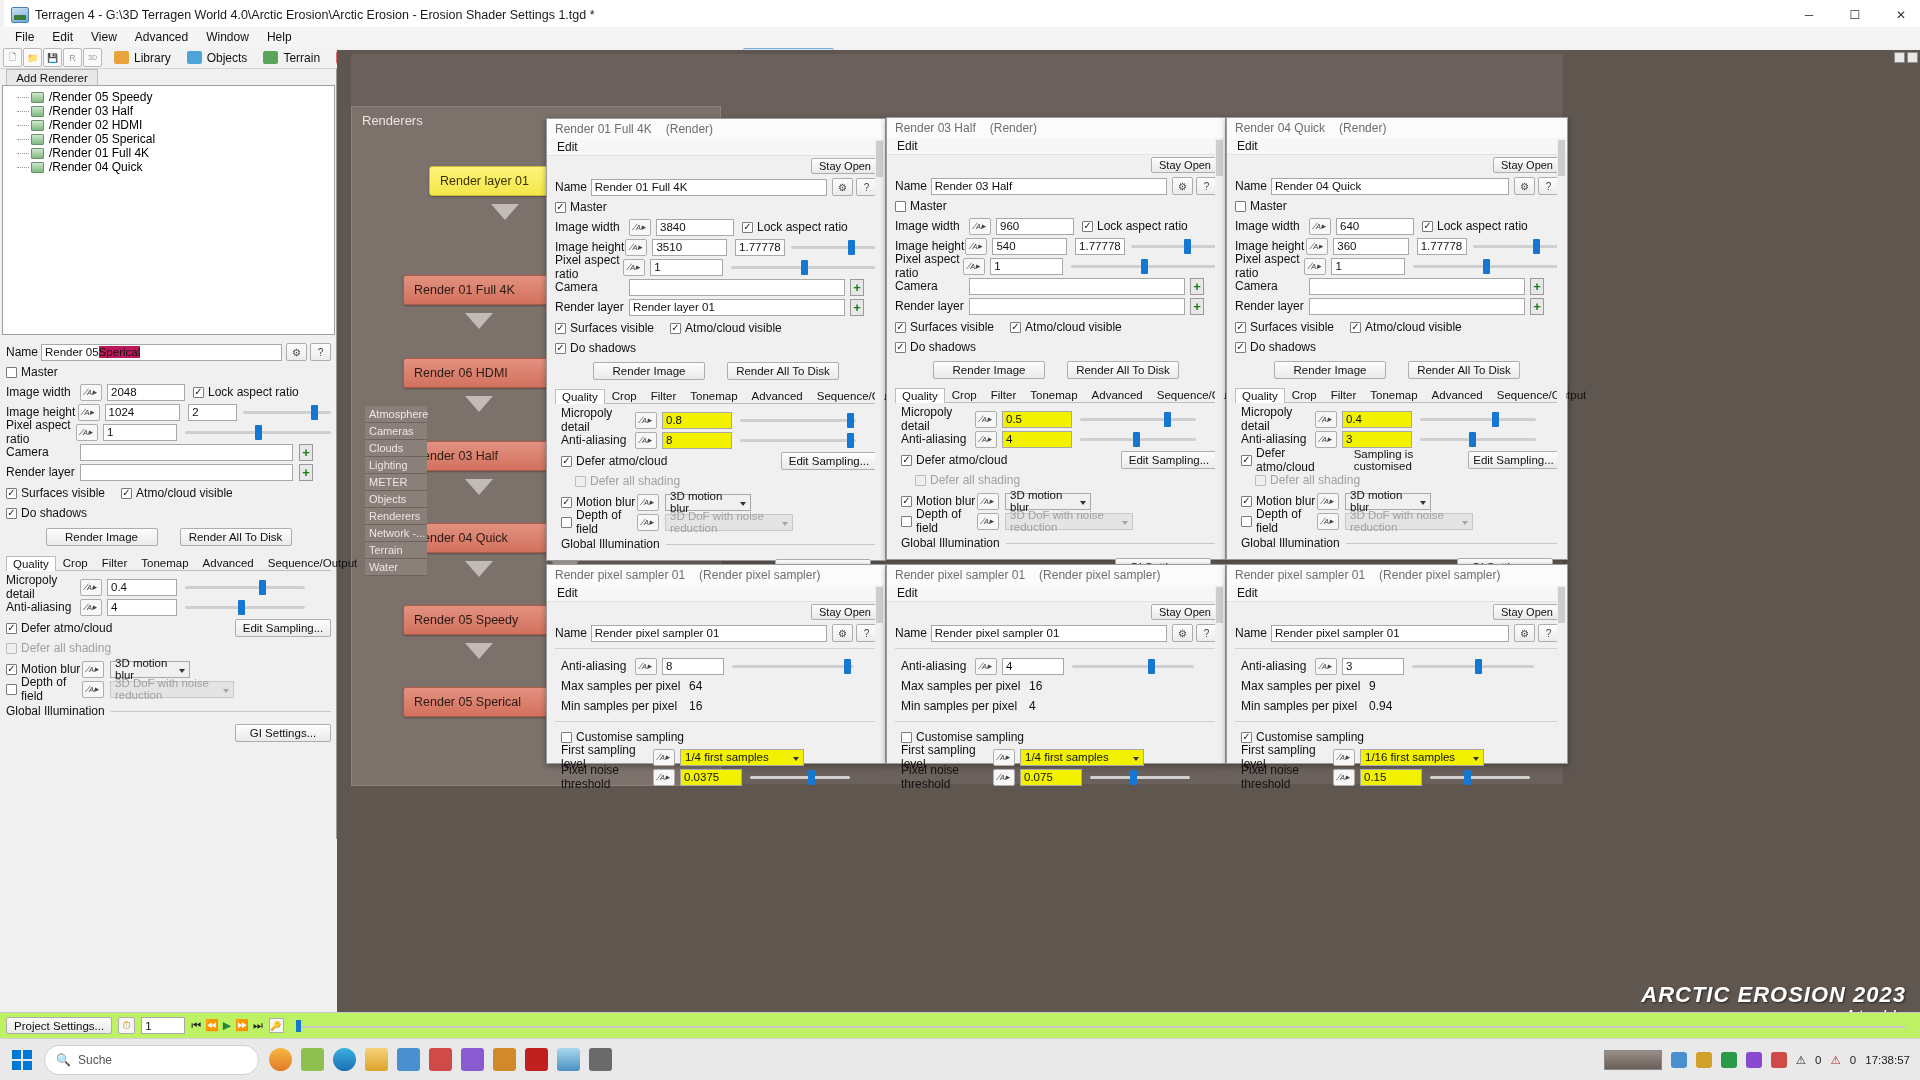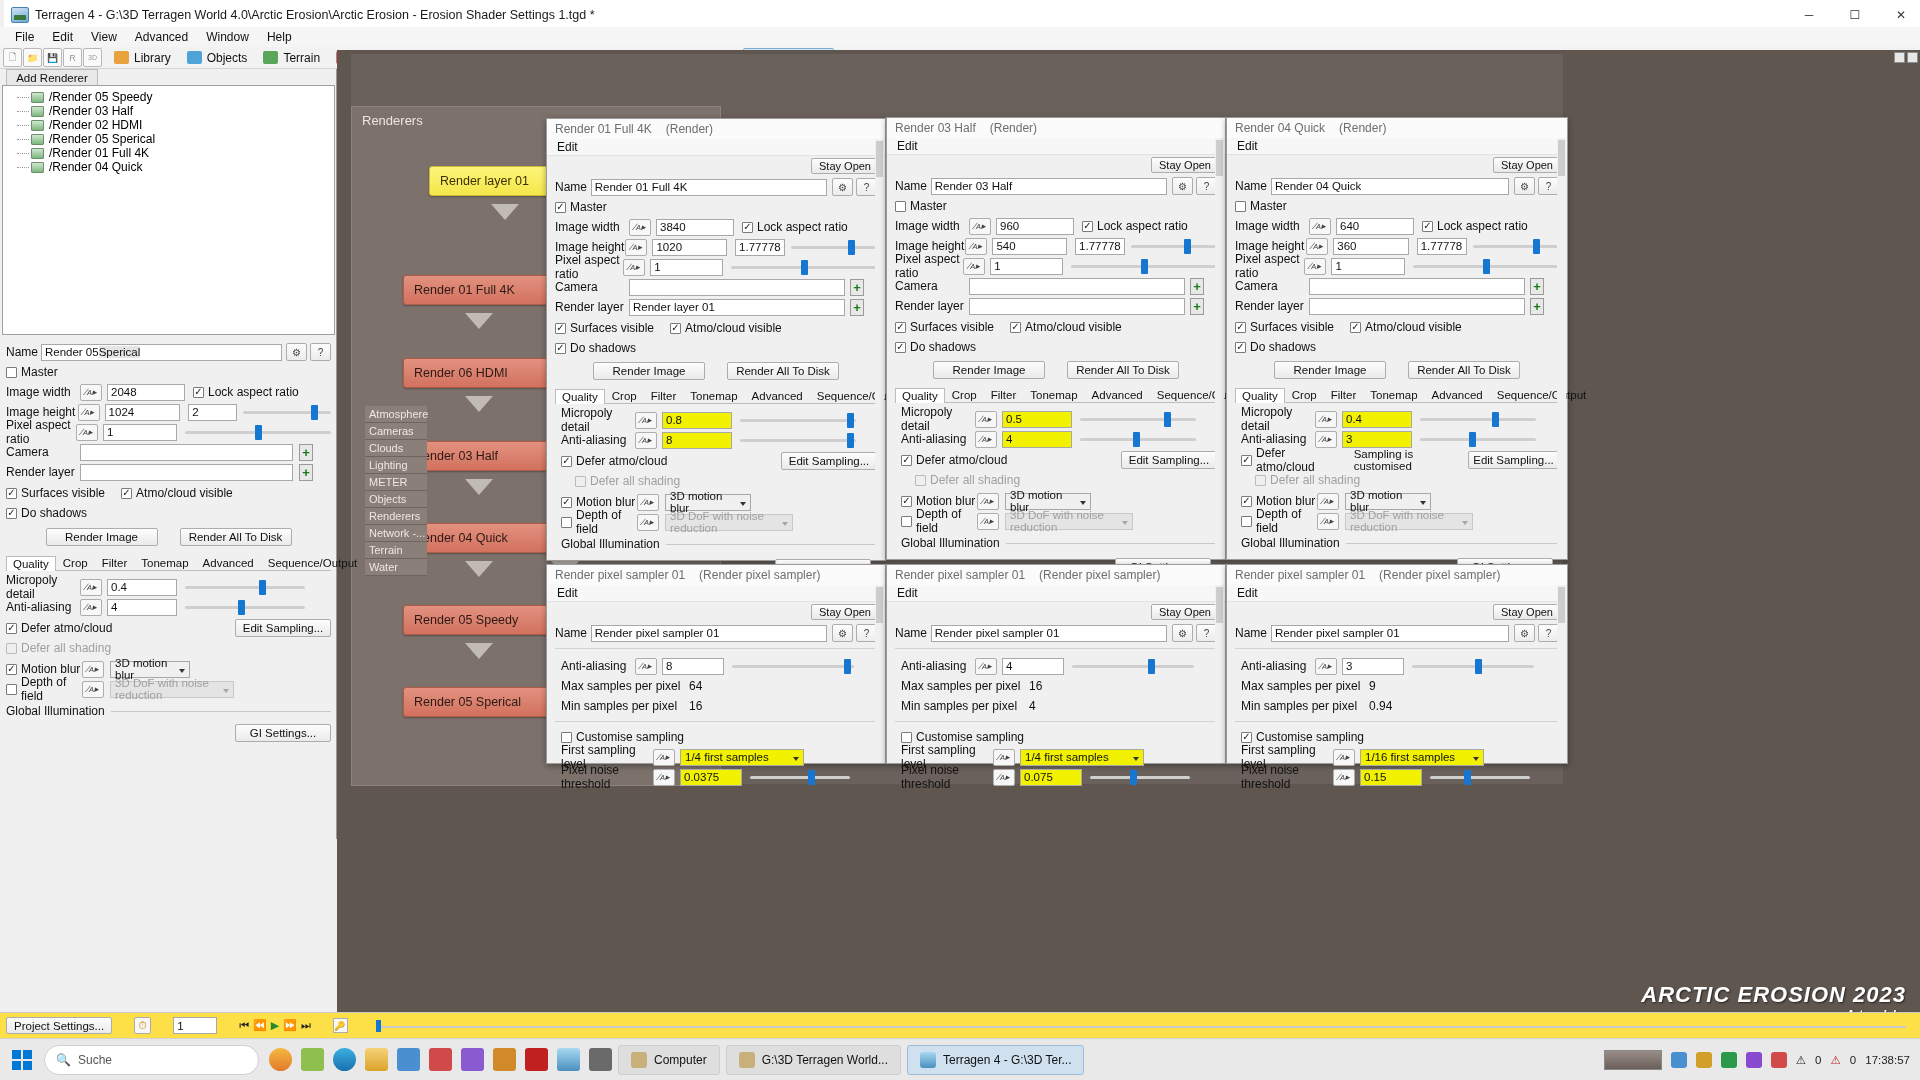--- a/index.html
+++ b/index.html
@@ -141,21 +141,21 @@
   .dlg-scrollbar i{position:absolute;left:1px;top:2px;width:7px;height:36px;background:#cdcdcd;display:block;}
 
   
   .wm { position:absolute; right:14px; bottom:36px; text-align:right; color:#fff; }
   .wm .t1 { font-size:22px; font-style:italic; font-weight:bold; letter-spacing:1px;
     text-shadow:1px 1px 2px rgba(0,0,0,.6); }
   .wm .t2 { font-size:11.5px; font-style:italic; font-weight:bold; text-shadow:1px 1px 2px rgba(0,0,0,.6);}
 
   
   .statusbar { position:absolute; left:0; bottom:42px; width:1920px; height:26px;
-    background:#fde047; border-top:1px solid #c9c9c9; display:flex; align-items:center; padding-left:6px; gap:22px;}
+    background:#bef264; border-top:1px solid #c9c9c9; display:flex; align-items:center; padding-left:6px; gap:6px;}
   .sb-btn { height:17px; border:1px solid #adadad; background:linear-gradient(#fdfdfd,#eaeaea);
     border-radius:2px; font-size:11.5px; padding:0 7px; display:flex;align-items:center;color:#111;}
   .transport { display:flex; align-items:center; gap:4px; color:#222; font-size:11px;}
   .timeline { flex:1; height:12px; position:relative; margin:0 14px 0 6px;}
   .timeline .ln{position:absolute;left:0;right:0;top:6px;height:2px;background:#c9c9c9;}
   .timeline .mk{position:absolute;left:0;top:0;width:5px;height:12px;background:#1677d2;}
 
   
   .taskbar { position:absolute; left:0; bottom:0; width:1920px; height:42px;
     background:#e9e9e9; border-top:1px solid #d2d2d2; display:flex; align-items:center; }
@@ -342,21 +342,21 @@
           <span class="tree-ic"></span>
           <span>/Render 04 Quick</span>
         </div>
       </div>
     <div class="lp-body">
 
       <div class="row">
         <div class="lbl" style="width:36px">Name</div>
         <div class="inp" style="width:248px">
           <span>Render 05 </span>
-            <span style="background:#e5e5e5">Sperical</span>
+            <span style="background:#be185d">Sperical</span>
         </div>
         <div class="iconbtn" style="margin-left:4px">⚙</div>
         <div class="iconbtn" style="margin-left:3px">?</div>
       </div>
 
       <div class="row">
         <div class="chk">
           <span class="box"></span>
           <span>Master</span>
         </div>
@@ -530,21 +530,21 @@
             <div class="fnbtn">∕<sub>A</sub>▸</div>
             <div class="inp" style="width:78px;margin-left:5px">3840</div>
             <div class="chk" style="margin-left:8px">
               <span class="box on"></span>
               <span>Lock aspect ratio</span>
             </div>
           </div>
           <div class="row">
             <div class="lbl" style="width:74px">Image height</div>
             <div class="fnbtn">∕<sub>A</sub>▸</div>
-            <div class="inp" style="width:78px;margin-left:5px">1020</div>
+            <div class="inp" style="width:78px;margin-left:5px">3510</div>
             <div class="inp" style="width:52px;margin-left:8px">1.77778</div>
             <div class="slider" style="width:86px;margin-left:6px">
               <span class="track"></span>
               <span class="thumb" style="left:66%"></span>
             </div>
           </div>
           <div class="row">
             <div class="lbl" style="width:74px">Pixel aspect ratio</div>
             <div class="fnbtn">∕<sub>A</sub>▸</div>
             <div class="inp" style="width:78px;margin-left:5px">1</div>
@@ -1166,34 +1166,20 @@
       <span class="tb-ic" style="background:linear-gradient(#3bb0e0,#1a6fb0);border-radius:50%"></span>
       <span class="tb-ic" style="background:linear-gradient(#f5d27a,#dca32a)"></span>
       <span class="tb-ic" style="background:#4a8fd0"></span>
       <span class="tb-ic" style="background:#d04a4a"></span>
       <span class="tb-ic" style="background:#8a5ad0"></span>
       <span class="tb-ic" style="background:#d08a2a"></span>
       <span class="tb-ic" style="background:#c02020"></span>
       <span class="tb-ic" style="background:linear-gradient(#a8d8f0,#4a90c0)"></span>
       <span class="tb-ic" style="background:#6a6a6a"></span>
     </div>
-    <div id="taskbar-tasks" style="display:flex;align-items:center">
-        <div class="tb-task">
-          <span class="tb-ic" style="width:16px;height:16px;background:#c8b07a"></span>
-          <span>Computer</span>
-        </div>
-        <div class="tb-task">
-          <span class="tb-ic" style="width:16px;height:16px;background:#c8b07a"></span>
-          <span>G:\3D Terragen World...</span>
-        </div>
-        <div class="tb-task active">
-          <span class="tb-ic" style="width:16px;height:16px;background:linear-gradient(#a8d8f0,#4a90c0)"></span>
-          <span>Terragen 4 - G:\3D Ter...</span>
-        </div>
-      </div>
     <div class="tb-tray">
       <span style="display:inline-block;width:58px;height:20px;background:linear-gradient(#9a8f88,#6a5f58);border:1px solid #888"></span>
       <span class="tb-ic" style="width:16px;height:16px;background:#4a8fd0"></span>
       <span class="tb-ic" style="width:16px;height:16px;background:#d0a02a"></span>
       <span class="tb-ic" style="width:16px;height:16px;background:#2a9a4a"></span>
       <span class="tb-ic" style="width:16px;height:16px;background:#8a4ad0"></span>
       <span class="tb-ic" style="width:16px;height:16px;background:#d04a4a"></span>
       <span>⚠</span>
       <span>0</span>
       <span style="color:#c02020">⚠</span>

